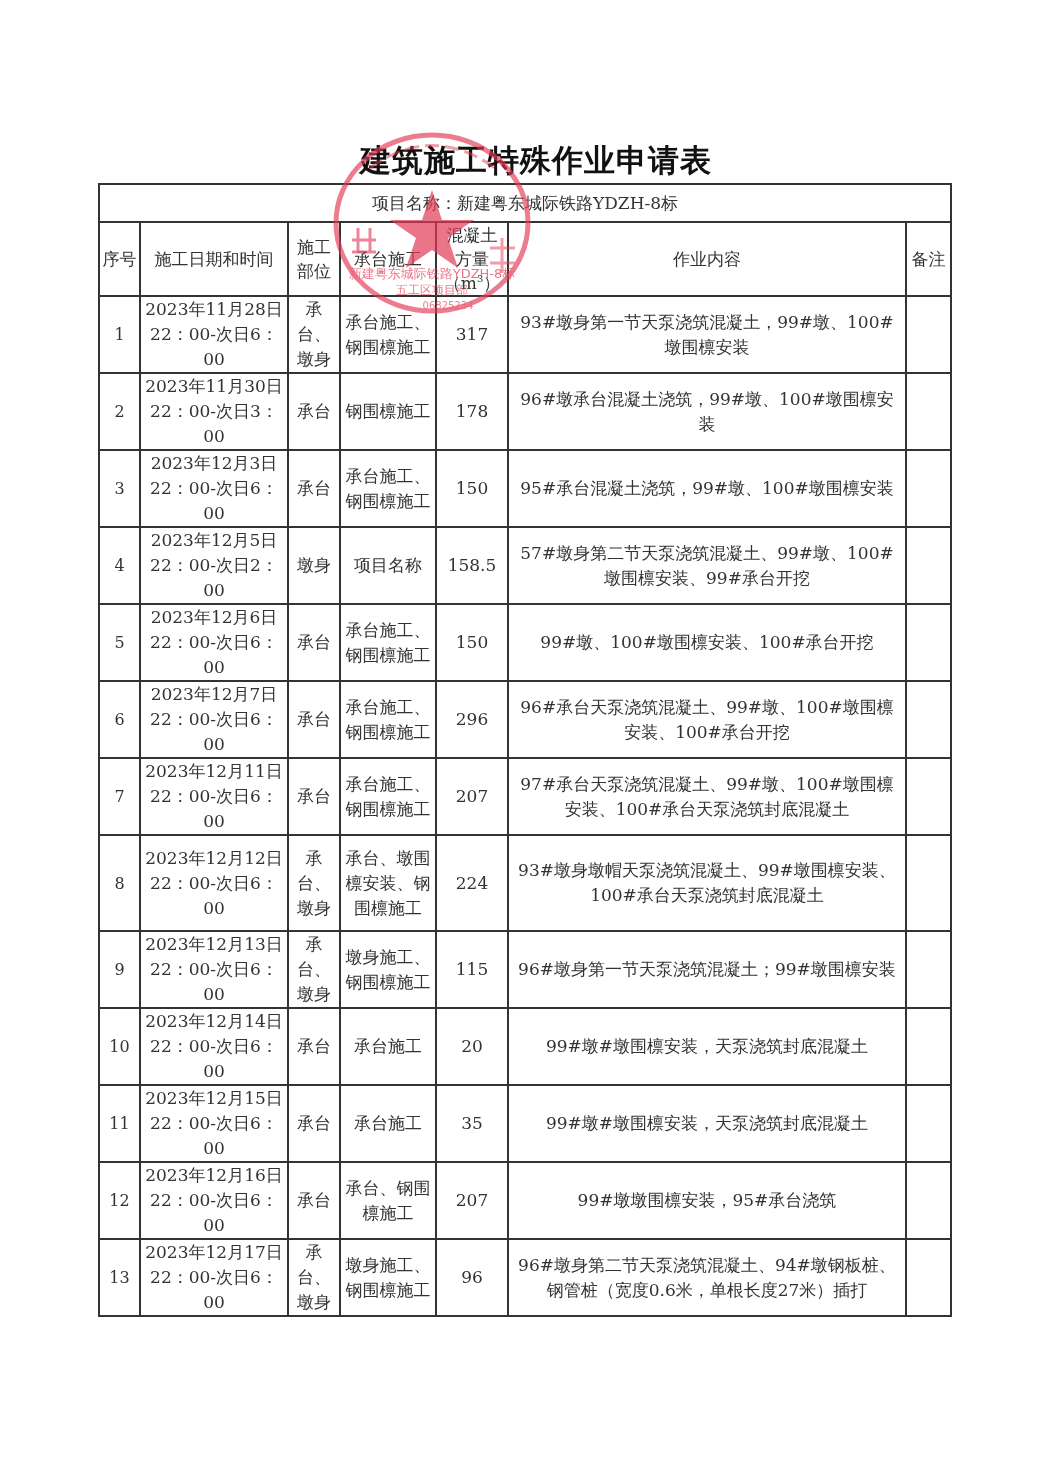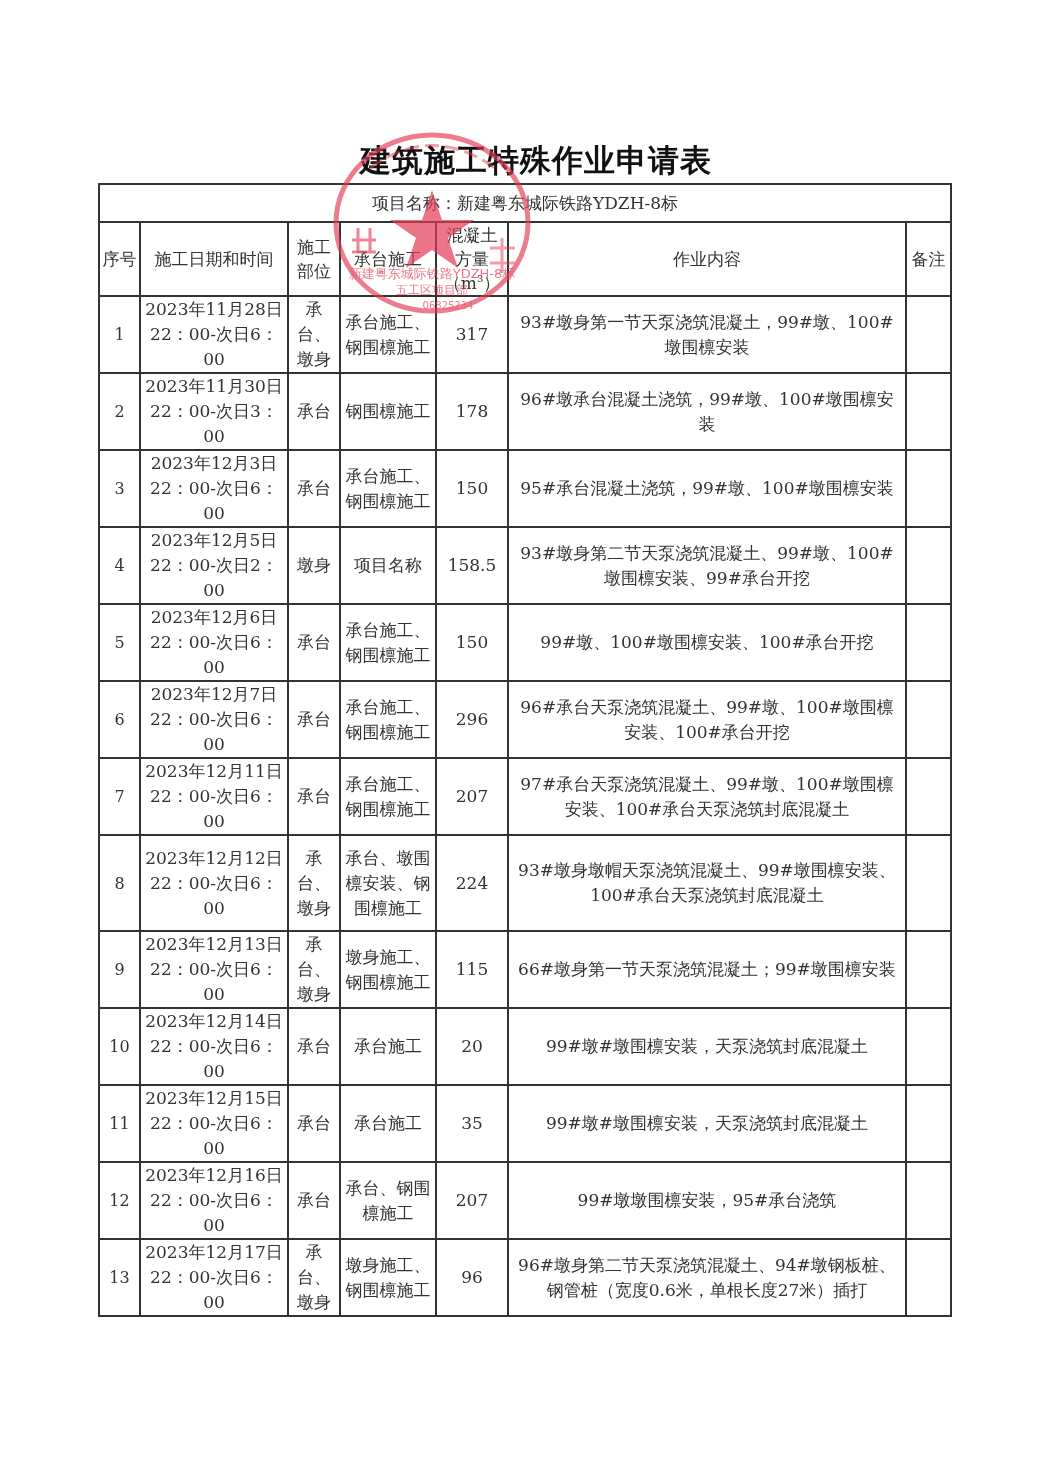--- a/index.html
+++ b/index.html
@@ -138,21 +138,21 @@
       <td>
           <div class="cell-inner">2023年12月5日22：00-次日2：00</div>
         </td>
       <td>
           <div class="cell-inner">墩身</div>
         </td>
       <td>
           <div class="cell-inner">项目名称</div>
         </td>
       <td>158.5</td>
-      <td class="content">93#墩身第二节天泵浇筑混凝土、99#墩、100#墩围檩安装、99#承台开挖</td>
+      <td class="content">57#墩身第二节天泵浇筑混凝土、99#墩、100#墩围檩安装、99#承台开挖</td>
       <td></td>
     </tr>
     <tr class="data-row">
       <td class="seq">5</td>
       <td>
           <div class="cell-inner">2023年12月6日22：00-次日6：00</div>
         </td>
       <td>
           <div class="cell-inner">承台</div>
         </td>
@@ -213,21 +213,21 @@
       <td>
           <div class="cell-inner">2023年12月13日22：00-次日6：00</div>
         </td>
       <td>
           <div class="cell-inner">承台、墩身</div>
         </td>
       <td>
           <div class="cell-inner">墩身施工、钢围檩施工</div>
         </td>
       <td>115</td>
-      <td class="content">66#墩身第一节天泵浇筑混凝土；99#墩围檩安装</td>
+      <td class="content">96#墩身第一节天泵浇筑混凝土；99#墩围檩安装</td>
       <td></td>
     </tr>
     <tr class="data-row">
       <td class="seq">10</td>
       <td>
           <div class="cell-inner">2023年12月14日22：00-次日6：00</div>
         </td>
       <td>
           <div class="cell-inner">承台</div>
         </td>

